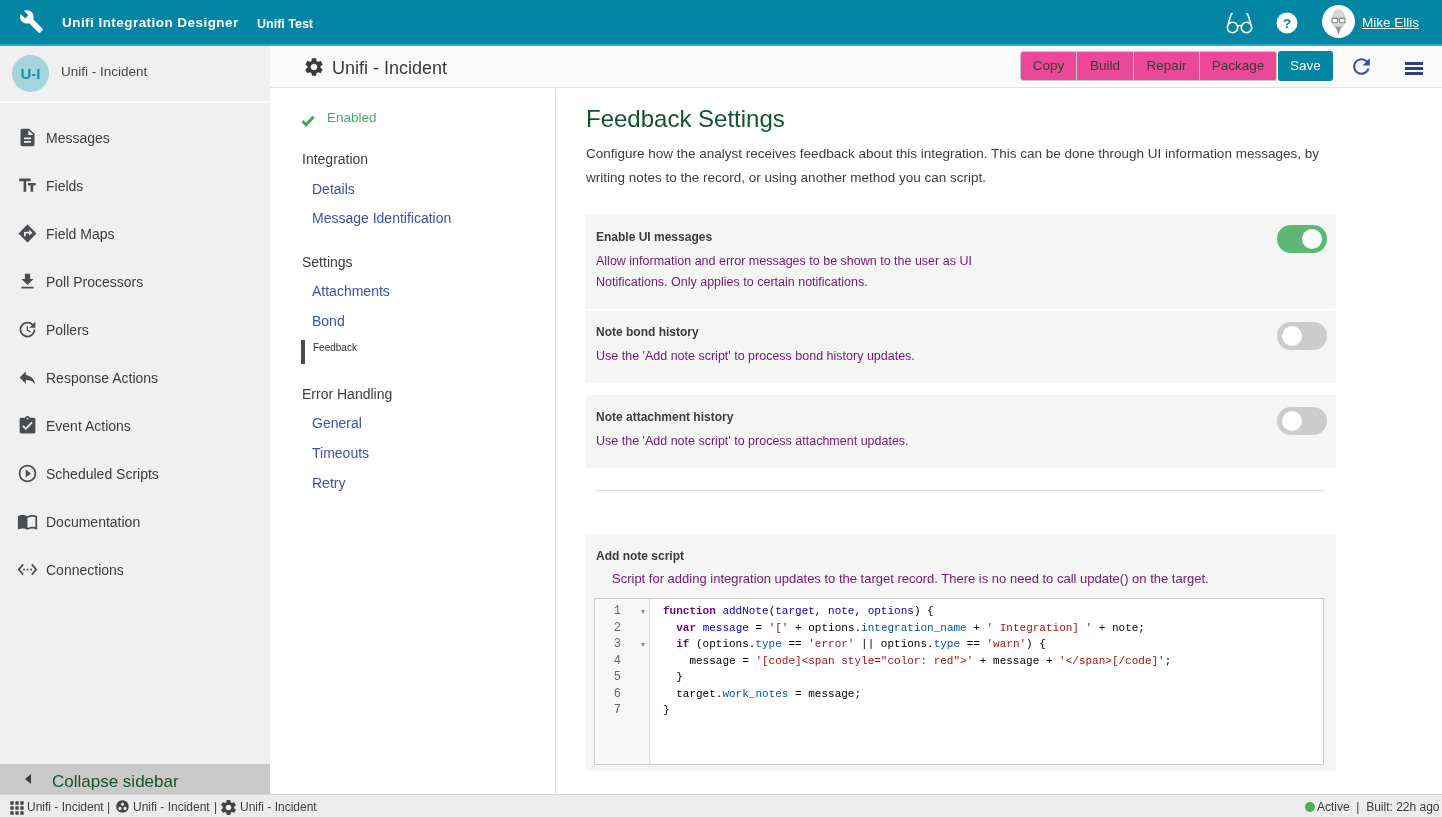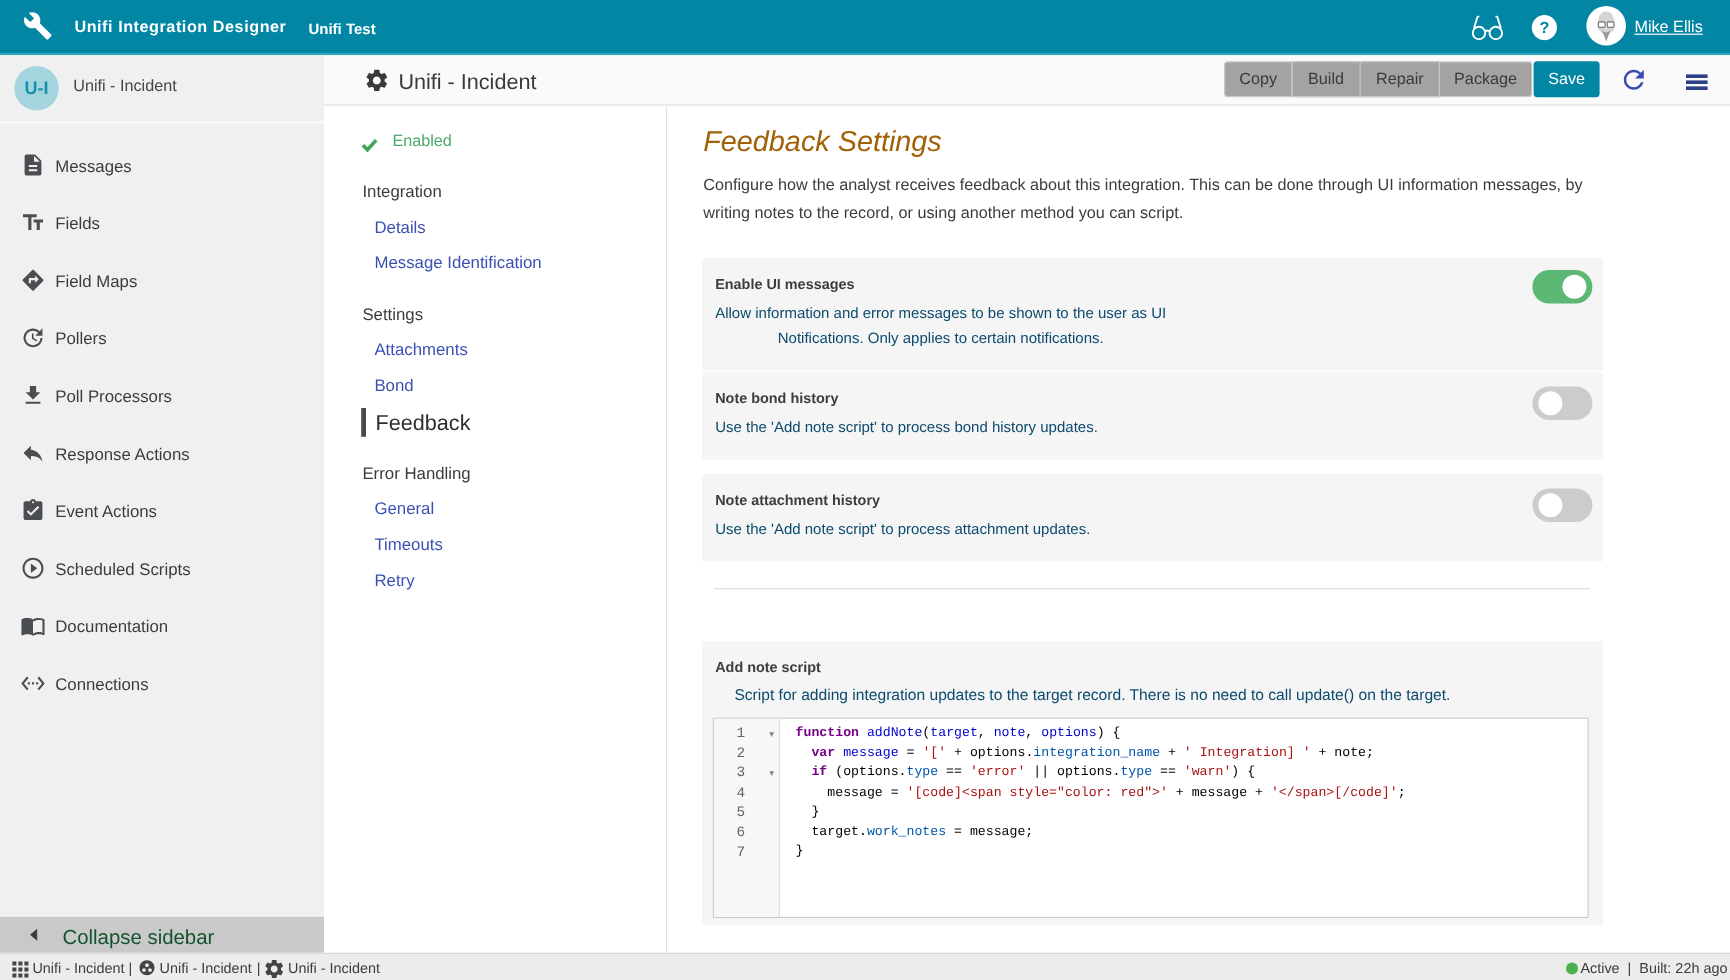--- a/index.html
+++ b/index.html
@@ -20,41 +20,41 @@
 .sb-item { height:48px; position:relative; }
 .sb-item svg { position:absolute; left:17px; top:13px; fill:#4a4e52; }
 .sb-item .lbl { position:absolute; left:46px; top:16px; font-size:14px; color:#3c3c3c; }
 .collapse { position:absolute; left:0; top:718px; width:270px; height:30px; background:#c9c9c9; }
 .collapse .tri { position:absolute; left:25px; top:10px; width:0; height:0; border-top:5px solid transparent; border-bottom:5px solid transparent; border-right:6px solid #3c3c3c; }
 .collapse .lbl { position:absolute; left:52px; top:8px; font-size:17px; color:#14532d; }
 .chead { position:absolute; left:270px; top:46px; width:1172px; height:42px; background:#fafafa; border-bottom:1px solid #e2e2e2; }
 .chead .gear { position:absolute; left:33px; top:10px; }
 .chead .title { position:absolute; left:62px; top:12px; font-size:18px; color:#3a3a3a; }
 .btngroup { position:absolute; top:5px; left:750px; height:30px; white-space:nowrap; font-size:0; }
-.btn { display:inline-block; height:30px; background:#a3a3a3; border:1px solid #c9c9c9; border-left:none; color:#3a3a3a; font-size:13.5px; line-height:28px; text-align:center; vertical-align:top; }
+.btn { display:inline-block; height:30px; background:#ec4899; border:1px solid #c9c9c9; border-left:none; color:#3a3a3a; font-size:13.5px; line-height:28px; text-align:center; vertical-align:top; }
 .btn.first { border-left:1px solid #c9c9c9; border-radius:3px 0 0 3px; }
 .btn.last { border-radius:0 3px 3px 0; }
 .savebtn { position:absolute; left:1008px; top:5px; width:55px; height:30px; background:#0286a3; color:#fff; border-radius:3px; font-size:13.5px; text-align:center; line-height:30px; }
 .refresh { position:absolute; left:1079px; top:8px; }
 .hamb { position:absolute; left:1135px; top:16px; width:18px; }
 .hamb div { height:3px; background:#2c3e85; margin-bottom:2px; }
 .subnav { position:absolute; left:270px; top:89px; width:286px; height:705px; background:#fff; border-right:1px solid #e0e0e0; }
 .page { position:absolute; left:556px; top:89px; width:886px; height:705px; background:#fff; }
 .statusbar { position:absolute; left:0; top:794px; width:1442px; height:23px; background:#ececec; border-top:1px solid #d8d8d8; font-size:12px; color:#3c3c3c; }
 .subnav > div { position:absolute; }
 .sn-enabled { left:57px; top:21px; font-size:13.5px; color:#4aa96c; }
 .sn-head { left:32px; font-size:14px; color:#3c3c3c; }
 .sn-link { left:42px; font-size:14px; color:#3c50b4; }
-.sn-active { left:43px; font-size:18px; color:#2e2e2e; }
+.sn-active { left:43px; font-size:10px; color:#2e2e2e; }
 .sn-bar { left:31px; width:4px; height:24px; background:#4a4a4a; }
-.page h1 { position:absolute; left:30px; top:16px; font-size:24px; font-weight:400; color:#a16207;font-style:italic; }
+.page h1 { position:absolute; left:30px; top:16px; font-size:24px; font-weight:400; color:#14532d; }
 .pdesc { position:absolute; left:30px; top:53px; font-size:13.5px; color:#3c3c3c; line-height:24px; width:770px; }
 .card { position:absolute; left:29px; width:751px; background:#f5f5f5; border-radius:2px; }
 .ct { position:absolute; left:11px; top:15px; font-size:12px; font-weight:700; color:#3c3c3c; }
-.cd { position:absolute; left:11px; top:36px; font-size:12.5px; color:#0c4a6e; line-height:20.5px;text-align:center; }
+.cd { position:absolute; left:11px; top:36px; font-size:12.5px; color:#701a75; line-height:20.5px; }
 .toggle { position:absolute; right:9px; top:10px; width:50px; height:28px; border-radius:14px; }
 .toggle.on { background:#5cb874; }
 .toggle.off { background:#ccc; top:12px; }
 .toggle .knob { position:absolute; top:4px; width:20px; height:20px; border-radius:50%; background:#fff; }
 .toggle.on .knob { right:5px; }
 .toggle.off .knob { left:5px; }
 .hr { position:absolute; left:39px; top:401px; width:730px; height:1px; background:#ddd; }
 .editor { position:absolute; left:9px; top:64px; width:730px; height:167px; background:#fff; border:1px solid #ccc; }
 .gutter { position:absolute; left:0; top:0; width:55px; height:165px; background:#f7f7f7; border-right:1px solid #ddd; }
 .ln { position:relative; height:16.5px; color:#666; text-align:right; padding-right:28px; font-size:12px; font-family:"Liberation Mono",monospace; line-height:16.5px; }
@@ -122,29 +122,29 @@
         <div class="lbl">Fields</div>
       </div>
     <div class="sb-item">
         <svg width="21" height="21" viewBox="0 0 24 24">
           <path d="M21.71 11.29l-9-9c-.39-.39-1.02-.39-1.41 0l-9 9c-.39.39-.39 1.02 0 1.41l9 9c.39.39 1.02.39 1.41 0l9-9c.39-.38.39-1.01 0-1.41zM14 14.5V12h-4v3H8v-4c0-.55.45-1 1-1h5V7.5l3.5 3.5-3.5 3.5z"></path>
         </svg>
         <div class="lbl">Field Maps</div>
       </div>
     <div class="sb-item">
         <svg width="21" height="21" viewBox="0 0 24 24">
+          <path d="M19 9h-4V3H9v6H5l7 7 7-7zM5 18v2h14v-2H5z"></path>
+        </svg>
+        <div class="lbl">Poll Processors</div>
+      </div>
+    <div class="sb-item">
+        <svg width="21" height="21" viewBox="0 0 24 24">
           <path d="M21 10.12h-6.78l2.74-2.82c-2.73-2.7-7.15-2.8-9.88-.1-2.73 2.71-2.73 7.08 0 9.79s7.15 2.71 9.88 0C18.32 15.65 19 14.08 19 12.1h2c0 1.98-.88 4.55-2.64 6.29-3.51 3.48-9.21 3.48-12.72 0-3.5-3.47-3.53-9.11-.02-12.58s9.14-3.47 12.65 0L21 3v7.12zM12.5 8v4.25l3.5 2.08-.72 1.21L11 13V8h1.5z"></path>
         </svg>
         <div class="lbl">Pollers</div>
-      </div>
-    <div class="sb-item">
-        <svg width="21" height="21" viewBox="0 0 24 24">
-          <path d="M19 9h-4V3H9v6H5l7 7 7-7zM5 18v2h14v-2H5z"></path>
-        </svg>
-        <div class="lbl">Poll Processors</div>
       </div>
     <div class="sb-item">
         <svg width="21" height="21" viewBox="0 0 24 24">
           <path d="M10 9V5l-7 7 7 7v-4.1c5 0 8.5 1.6 11 5.1-1-5-4-10-11-11z"></path>
         </svg>
         <div class="lbl">Response Actions</div>
       </div>
     <div class="sb-item">
         <svg width="21" height="21" viewBox="0 0 24 24">
           <path d="M19 3h-4.18C14.4 1.84 13.3 1 12 1c-1.3 0-2.4.84-2.82 2H5c-1.1 0-2 .9-2 2v14c0 1.1.9 2 2 2h14c1.1 0 2-.9 2-2V5c0-1.1-.9-2-2-2zm-7 0c.55 0 1 .45 1 1s-.45 1-1 1-1-.45-1-1 .45-1 1-1zm-2 14l-4-4 1.41-1.41L10 14.17l6.59-6.59L18 9l-8 8z"></path>

